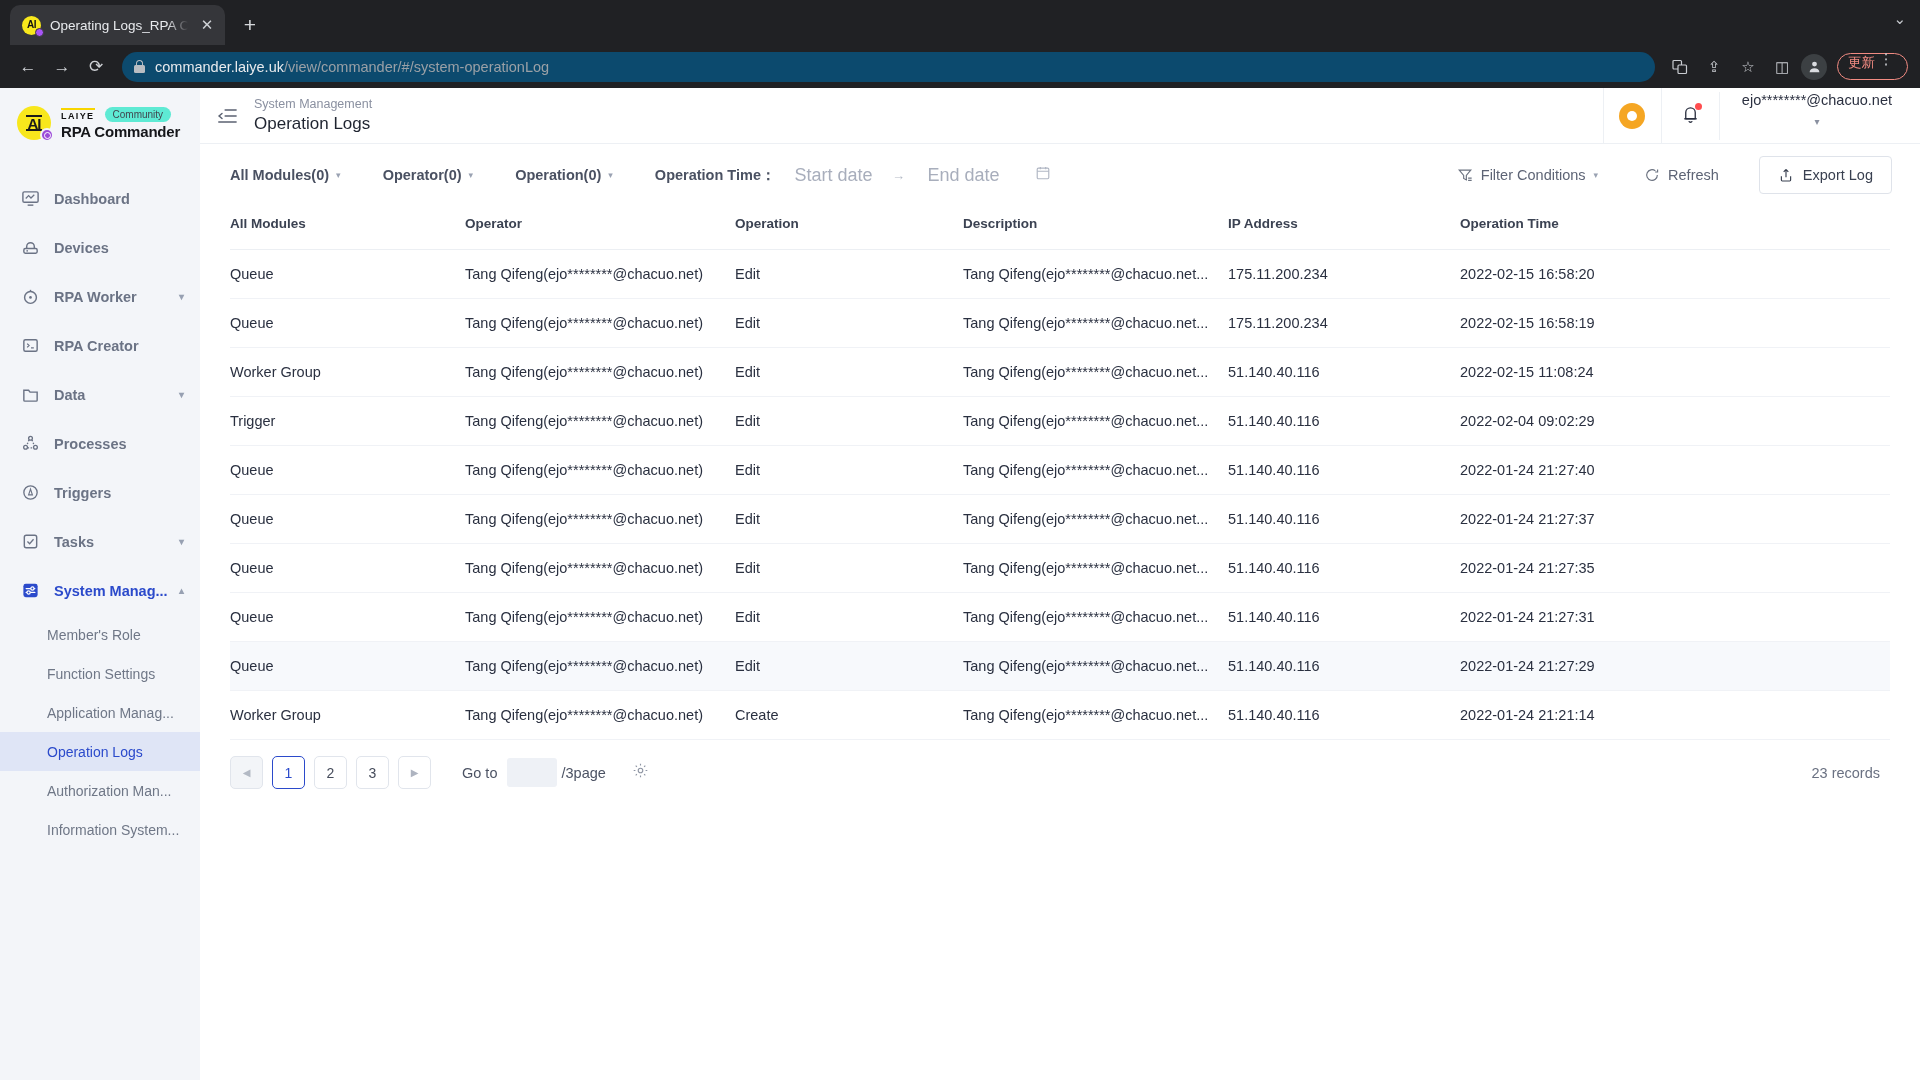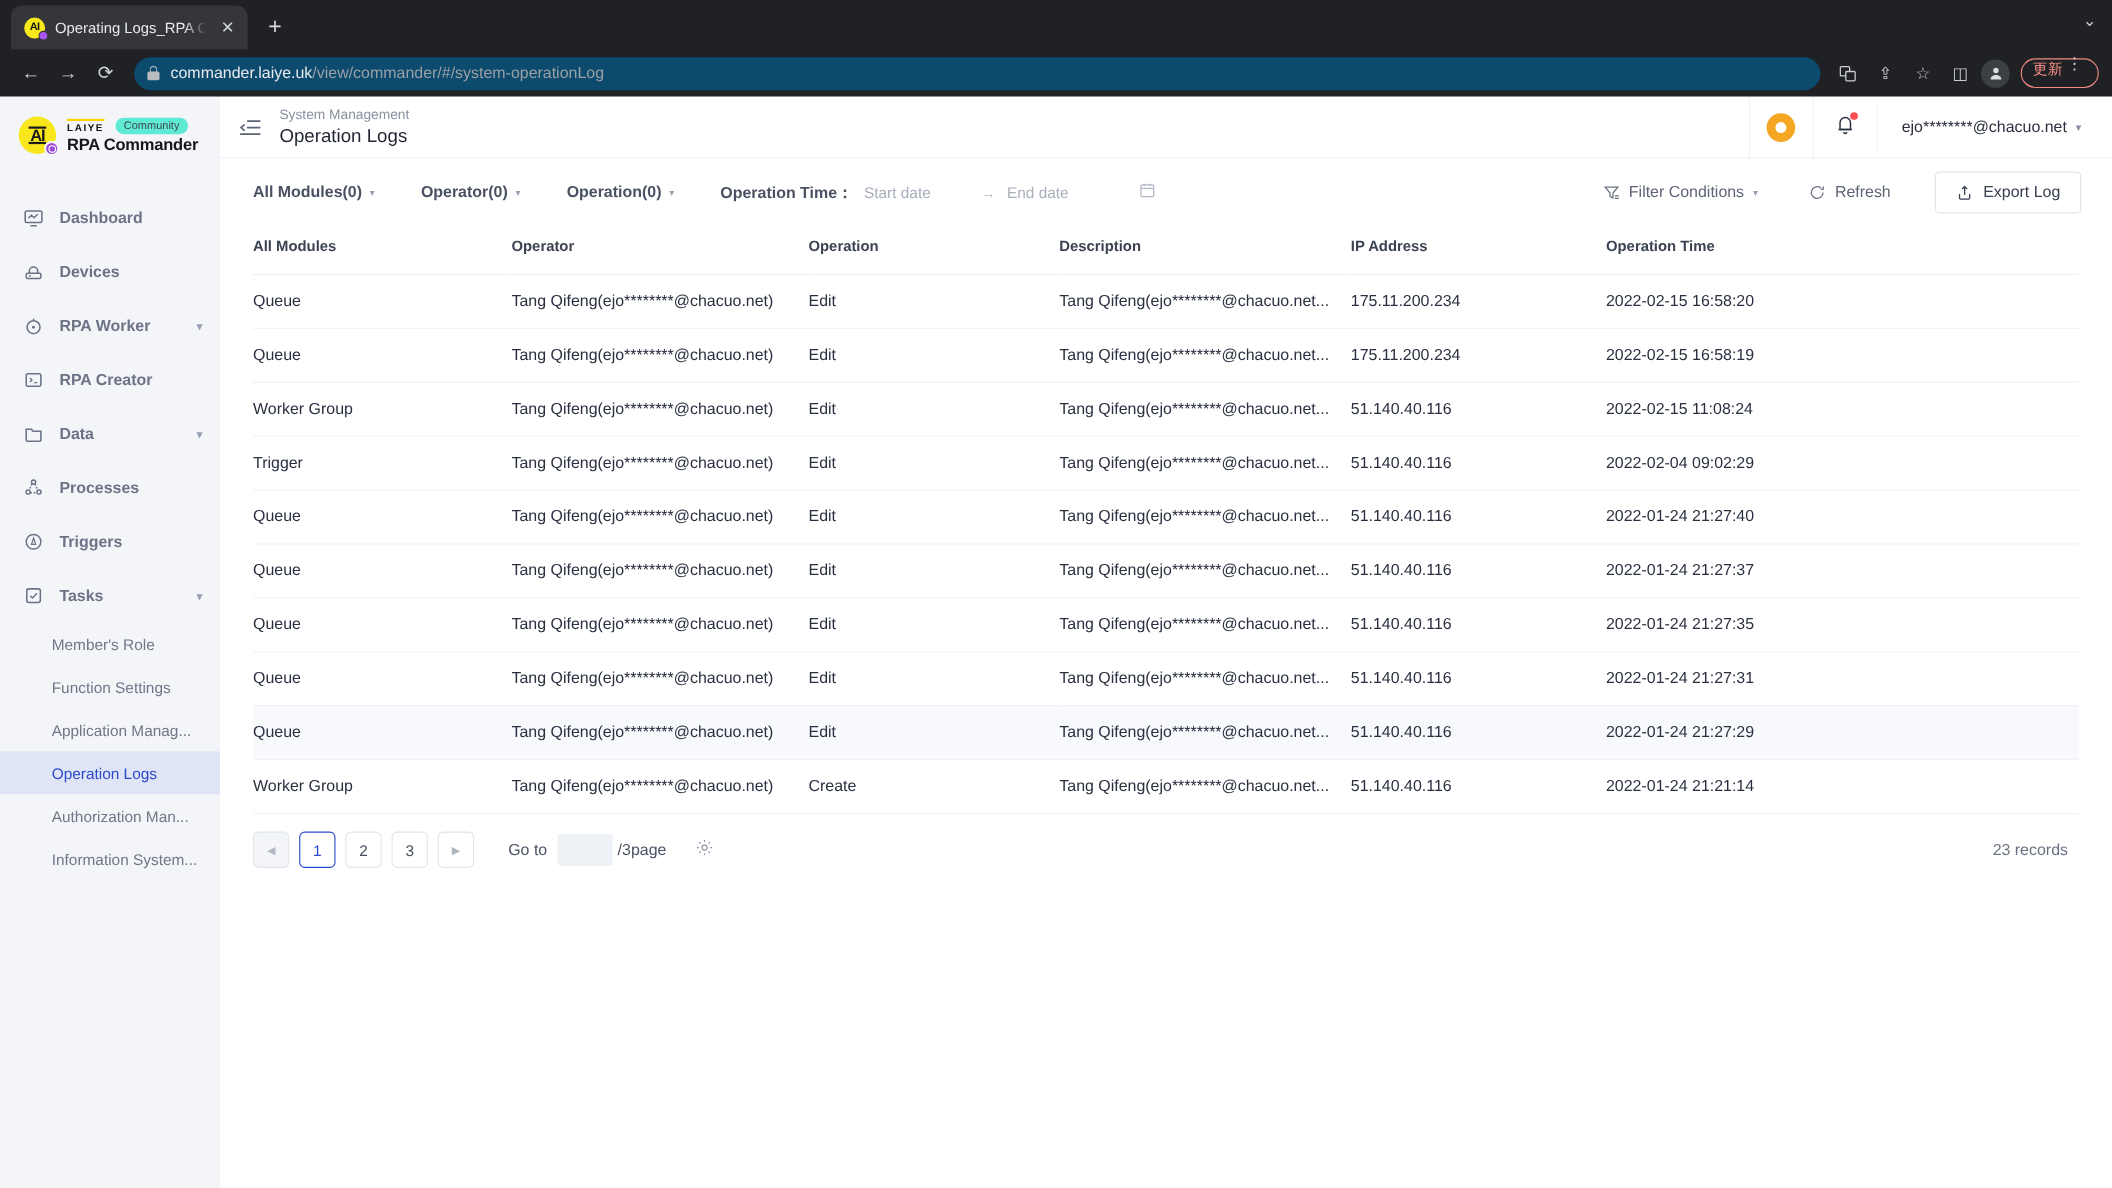--- a/index.html
+++ b/index.html
@@ -117,32 +117,32 @@
   .collapse-btn { width: 54px; display: flex; align-items: center; justify-content: center; color: #5b6272; }
   .crumbs { display: flex; flex-direction: column; justify-content: center; gap: 3px; }
   .crumb-top { font-size: 12.5px; color: #8a90a0; }
   .page-title { font-size: 17px; color: #1f2430; }
   .topbar-spacer { flex: 1; }
   .topbar-cell { width: 58px; height: 56px; display: flex; align-items: center; justify-content: center; border-left: 1px solid #edf0f4; }
   .bulb { width: 26px; height: 26px; border-radius: 50%; background: #f5a623; display: flex; align-items: center; justify-content: center; }
   .bulb::after { content: ""; width: 10px; height: 10px; border-radius: 50%; background: #fff; }
   .bell-wrap { position: relative; }
   .bell-dot { position: absolute; top: -1px; right: -2px; width: 7px; height: 7px; border-radius: 50%; background: #ff4d4f; }
-  .user-cell { height: 48px; display: flex; align-items: center; gap: 8px; padding: 0 28px 0 22px; border-left: 1px solid #edf0f4; }
+  .user-cell { height: 48px; display: flex; align-items: center; gap: 8px; padding: 0 28px 0 22px; border-left: 1px solid #edf0f4; flex-direction: column; }
   .user-email { font-size: 14.5px; color: #2b3040; }
   .user-caret { font-size: 10px; color: #8a90a0; }
 
   
   .filterbar { height: 62px; display: flex; align-items: center; padding: 0 28px 0 30px; gap: 0; }
   .filter-drop { display: flex; align-items: center; gap: 7px; margin-right: 42px; }
   .filter-label { font-size: 14.5px; color: #4a5162; font-weight: 700; }
   .mini-caret { font-size: 9px; color: #9aa2b2; }
   .time-label { font-size: 14.5px; color: #4a5162; font-weight: 700; margin-right: 10px; }
   .date-range { display: flex; align-items: center; gap: 0; }
-  .date-ph { font-size: 14px; color: #a8aebc; width: 96px; }
+  .date-ph { font-size: 18px; color: #a8aebc; width: 96px; text-align: center; }
   .range-arrow { color: #b4bac6; font-size: 13px; width: 34px; text-align: center; }
   .cal-ico { margin-left: 24px; color: #b0b6c3; }
   .spacer { flex: 1; }
   .tool-link { display: flex; align-items: center; gap: 8px; color: #5d6piece; }
   .tool-link { color: #5d6475; font-size: 14.5px; }
   .tool-link + .tool-link { margin-left: 46px; }
   .export-btn {
     margin-left: 40px; height: 38px; border: 1px solid #dfe3ea; border-radius: 4px;
     display: flex; align-items: center; gap: 9px; padding: 0 18px; font-size: 14.5px; color: #394050; background: #fff;
   }
@@ -333,20 +333,32 @@
         <span class="nav-ico">
           <svg width="19" height="19" viewBox="0 0 20 20" fill="none" stroke="currentColor" stroke-width="1.5">
               <rect x="3.5" y="3.5" width="13" height="13" rx="2"></rect>
               <path d="M6.8 10l2.3 2.3 4.1-4.6" stroke-width="1.4"></path>
             </svg>
         </span>
         <span>Tasks</span>
         <span class="caret">▾</span>
       </div>
 
+      <div class="nav-item active">
+        <span class="nav-ico">
+          <svg width="19" height="19" viewBox="0 0 20 20">
+              <rect x="2.5" y="3" width="15" height="14" rx="2.5" fill="#2b4acb"></rect>
+              <path d="M5.5 8h9M5.5 12h9" stroke="#fff" stroke-width="1.5" stroke-linecap="round"></path>
+              <circle cx="12" cy="8" r="1.7" fill="#2b4acb" stroke="#fff" stroke-width="1.3"></circle>
+              <circle cx="8" cy="12" r="1.7" fill="#2b4acb" stroke="#fff" stroke-width="1.3"></circle>
+            </svg>
+        </span>
+        <span>System Manag...</span>
+        <span class="caret">▴</span>
+      </div>
 
       <div class="sub-item">
         <span>Member's Role</span>
       </div>
       <div class="sub-item">
         <span>Function Settings</span>
       </div>
       <div class="sub-item">
         <span>Application Manag...</span>
       </div>

